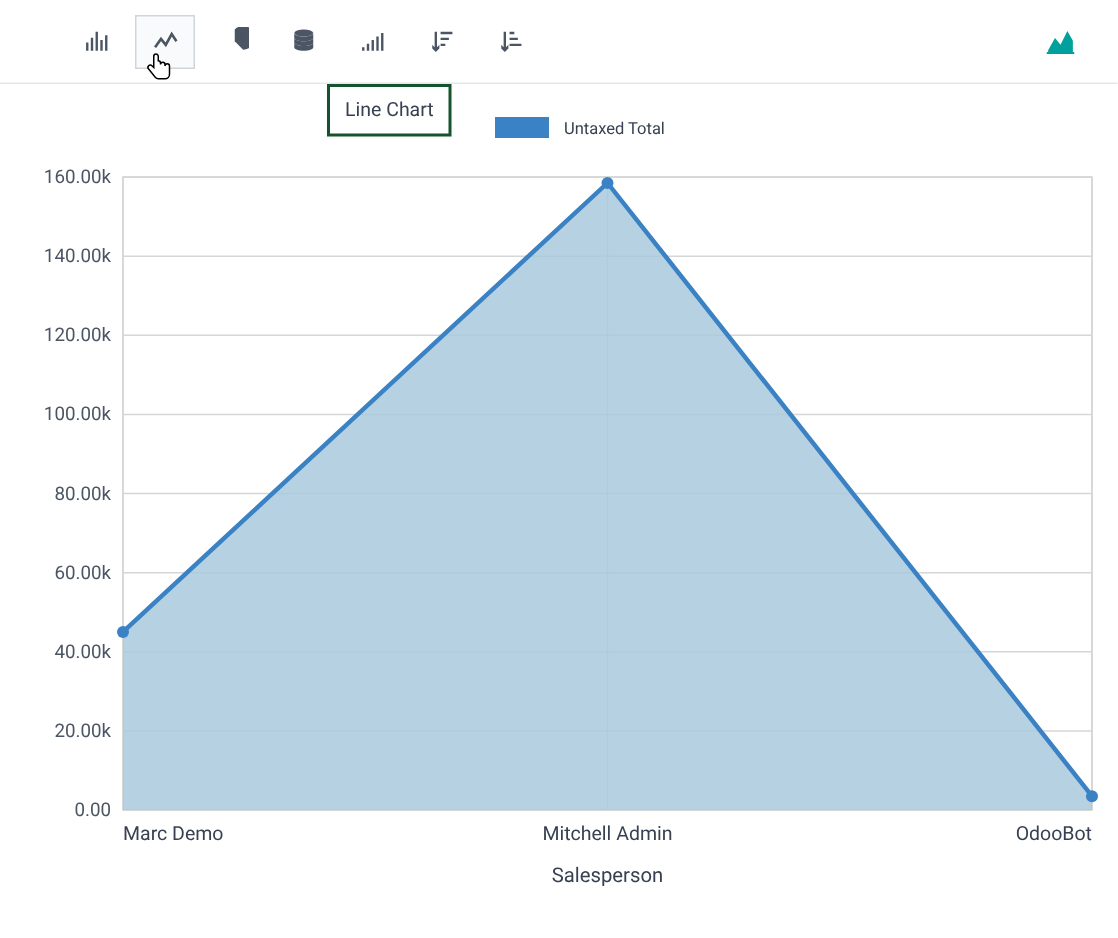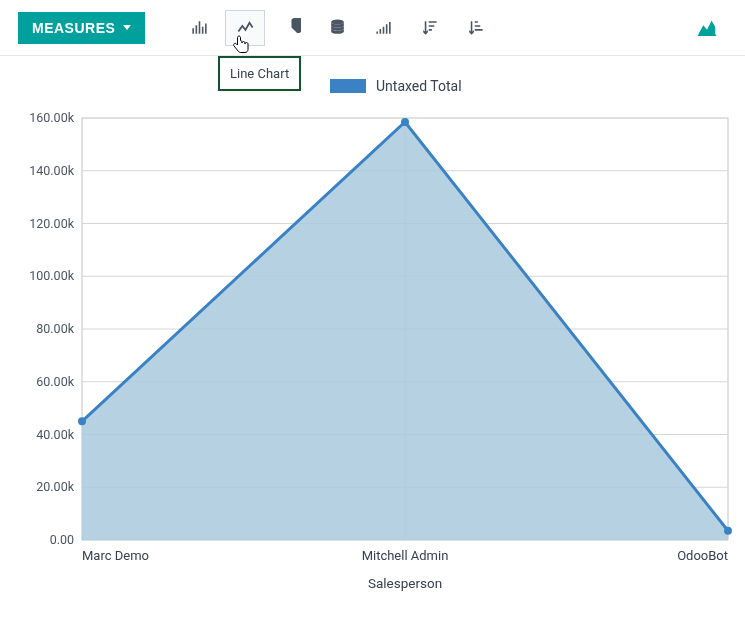--- a/index.html
+++ b/index.html
@@ -17,41 +17,37 @@
     .cursor-hand { position: absolute; top: 22px; left: 4px; pointer-events: none; }
     .cursor-hand svg { width: 24px; height: 24px; }
 
     .tooltip { position: absolute; top: 56px; left: 218px; background: #fff; border: 2px solid #14532d; padding: 8px 10px; font-size: 13px; color: #374151; z-index: 5; box-shadow: 0 1px 2px rgba(0,0,0,0.05); }
 
     .right-icon { margin-left: auto; color: #00a09d; }
     .right-icon svg { width: 22px; height: 22px; }
 
     .legend { position: absolute; top: 78px; left: 330px; display: flex; align-items: center; gap: 10px; z-index: 2; }
     .legend-swatch { width: 36px; height: 14px; background: #3b82c4; }
-    .legend-label { font-size: 14px; color: #374151; }
+    .legend-label { font-size: 11px; color: #374151; }
 
     .chart-wrap { position: absolute; top: 70px; left: 0; width: 745px; height: 555px; }
     .chart-svg { position: absolute; top: 0; left: 0; }
 
     .y-tick-label { font-size: 12.5px; fill: #4b5563; text-anchor: end; }
     .x-tick-label { font-size: 13px; fill: #374151; text-anchor: middle; }
     .x-tick-label.left { text-anchor: start; }
     .x-tick-label.right { text-anchor: end; }
     .axis-label { font-size: 13.5px; fill: #374151; text-anchor: middle; }
     .grid-line { stroke: #d6d6d6; stroke-width: 1; }
     .plot-border { stroke: #d6d6d6; stroke-width: 1; fill: none; }
   </style>
 </head>
 <body>
 
 <div class="toolbar">
-  <button class="measures-btn">
-    <span>MEASURES</span>
-    <span class="caret"></span>
-  </button>
 
   <div class="toolbar-icons">
     <div class="tb-icon">
       <svg viewBox="0 0 24 24">
           <path fill="currentColor" d="M3 20h2v-7H3v7zm4 0h2V9H7v11zm4 0h2V4h-2v16zm4 0h2v-9h-2v9zm4 0h2V7h-2v13z"></path>
         </svg>
     </div>
     <div class="tb-icon active">
       <svg viewBox="0 0 24 24">
           <path fill="none" stroke="currentColor" stroke-width="2.2" d="M3 17l5-7 4 5 5-9 4 6"></path>

